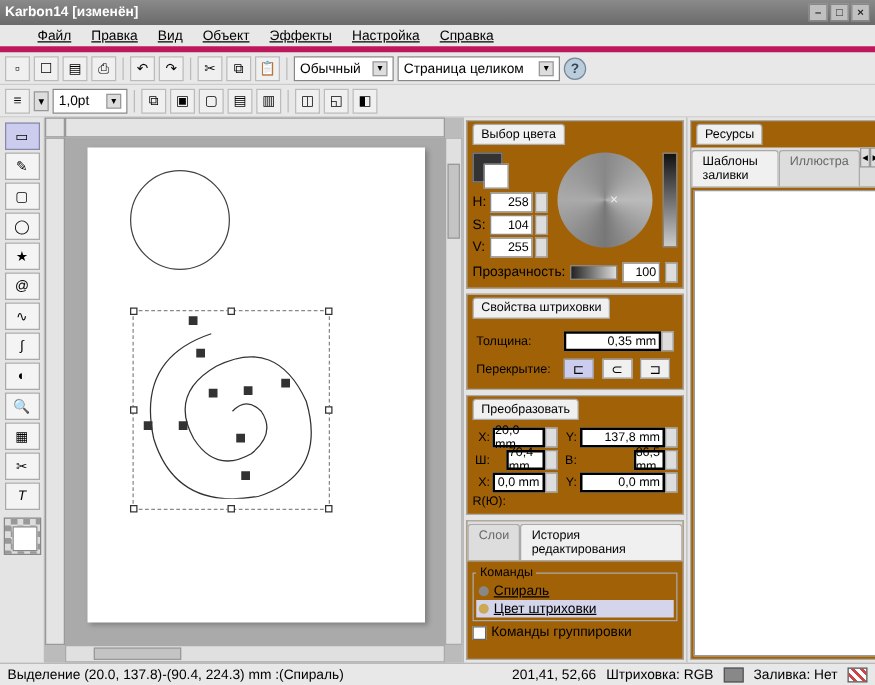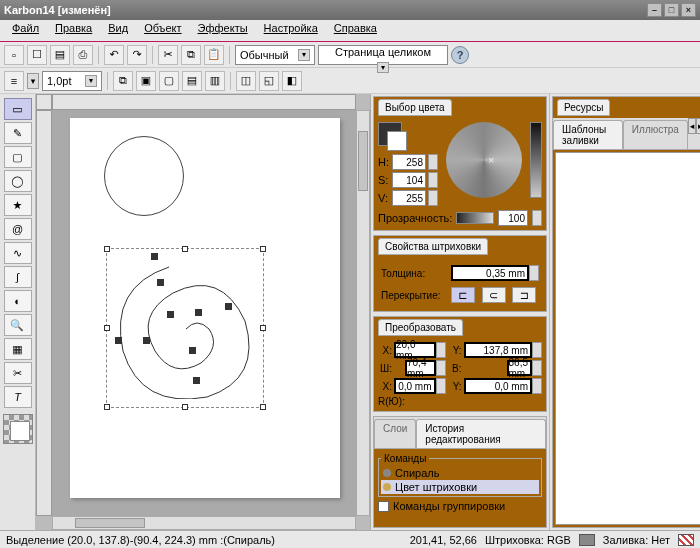--- a/index.html
+++ b/index.html
@@ -2,21 +2,21 @@
 <html><head>
 <meta charset="utf-8">
 <style>
 * { margin: 0; padding: 0; box-sizing: border-box; font-family: sans-serif; font-size: 11px; }
 body { background: #dcdcdc; width: 700px; height: 548px; overflow: hidden; }
 
 .titlebar { height: 20px; background: linear-gradient(#8a8a8a, #6a6a6a); display: flex; align-items: center; padding: 0 4px; color: #fff; font-weight: bold; font-size: 11px; }
 .titlebar .spacer { flex: 1; }
 .titlebar .win-btn { width: 15px; height: 14px; background: #c0c0c0; margin-left: 2px; display: flex; align-items: center; justify-content: center; border: 1px solid #888; color:#222; font-size:9px; }
 
-.menubar { height: 22px; background: #e8e8e8; border-bottom: 1px solid #be185d; display: flex; align-items: flex-start; padding: 0 6px; gap: 4px; }
+.menubar { height: 22px; background: #e8e8e8; border-bottom: 5px solid #be185d; display: flex; align-items: center; padding: 0 24px; gap: 4px; }
 .menubar span { padding: 2px 6px; }
 .menubar span u { text-decoration: underline; }
 
 .toolbar1 { height: 26px; background: #e8e8e8; border-bottom: 1px solid #ccc; display: flex; align-items: center; padding: 0 4px; gap: 3px; }
 .tbtn { width: 20px; height: 20px; background: #f0f0f0; border: 1px solid #bbb; display: flex; align-items: center; justify-content: center; }
 .tbsep { width: 1px; height: 18px; background: #bbb; margin: 0 2px; }
 .combo { height: 20px; background: #fff; border: 1px solid #888; display: flex; align-items: center; padding: 0 4px; gap: 2px; }
 .combo .arrow { width: 12px; height: 12px; background: #ddd; border: 1px solid #999; display:flex; align-items:center; justify-content:center; font-size:8px; }
 .help-btn { width: 18px; height: 18px; border-radius: 9px; background: #bcd; border: 1px solid #789; display:flex; align-items:center; justify-content:center; font-weight:bold; color:#345;}
 
@@ -79,21 +79,21 @@
 .mini-btn { width:24px; height:16px; background:#f0f0f0; border:1px solid #999; display:inline-flex; align-items:center; justify-content:center;}
 .mini-btn.active { background:#cce; }
 .wide-field { flex:1; height:16px; background:#fff; border:2px solid #000000; display:flex; justify-content:flex-end; align-items:center; padding-right:2px; font-size:10px;}
 
 .transform-grid { display:grid; grid-template-columns: 14px 1fr 14px 1fr; gap:2px; align-items:center;}
 .transform-grid label { font-size:10px; text-align:right;}
 
 .history-body { padding:4px;}
 .cmd-group { border:1px solid #aaa; padding:2px;}
 .cmd-group legend { font-size:10px; padding:0 3px;}
-.cmd-item { display:flex; align-items:center; gap:4px; padding:1px 2px; font-size:10px;}
+.cmd-item { display:flex; align-items:center; gap:4px; padding:1px 2px; font-size:10px;text-decoration:underline;}
 .cmd-item .dot{ width:8px; height:8px; border-radius:50%; background:#888;}
 .cmd-item.sel { background:#d4d4ea;}
 
 .resources-body { background:#fff; border:1px solid #999; margin:2px; flex:1;}
 
 .statusbar { height: 18px; background: #e8e8e8; border-top: 1px solid #aaa; display: flex; align-items: center; padding: 0 6px; gap: 8px; font-size:10px; }
 .statusbar .spacer { flex:1; }
 .stat-swatch { width:16px; height:12px; background:#888; border:1px solid #555; display:inline-block;}
 .stat-swatch.none { background:repeating-linear-gradient(45deg,#fff,#fff 3px,#c44 3px,#c44 5px);}
 .arrow-btn { width:12px;height:16px;background:#ddd;border:1px solid #999;display:flex;align-items:center;justify-content:center;font-size:9px;}
@@ -130,21 +130,21 @@
   <div class="tbsep"></div>
   <div class="tbtn">✂</div>
   <div class="tbtn">⧉</div>
   <div class="tbtn">📋</div>
   <div class="tbsep"></div>
   <div class="combo" style="width:80px;">
     <span>Обычный</span>
     <div class="spacer" style="flex:1"></div>
       <div class="arrow">▾</div>
   </div>
-  <div class="combo" style="width:130px;flex-direction:column;">
+  <div class="combo" style="width:130px;">
     <span>Страница целиком</span>
     <div style="flex:1"></div>
       <div class="arrow">▾</div>
   </div>
   <div class="help-btn">?</div>
 </div>
 
 <div class="toolbar2">
   <div class="tbtn">≡</div>
   <div class="arrow-btn">▾</div>

